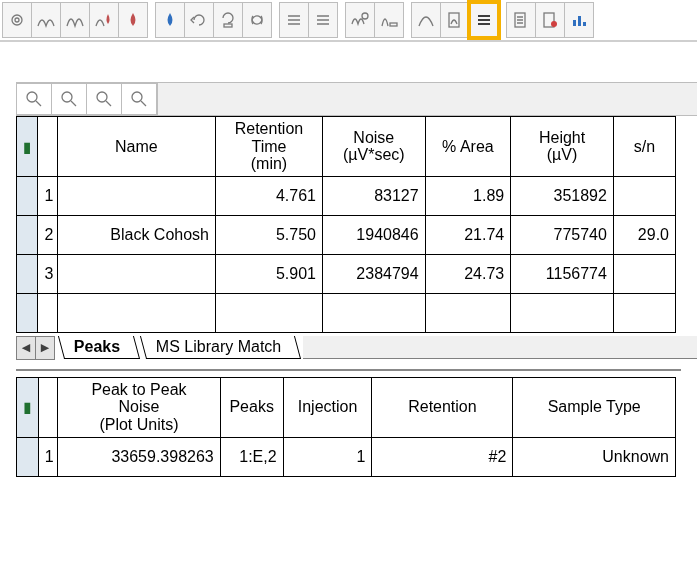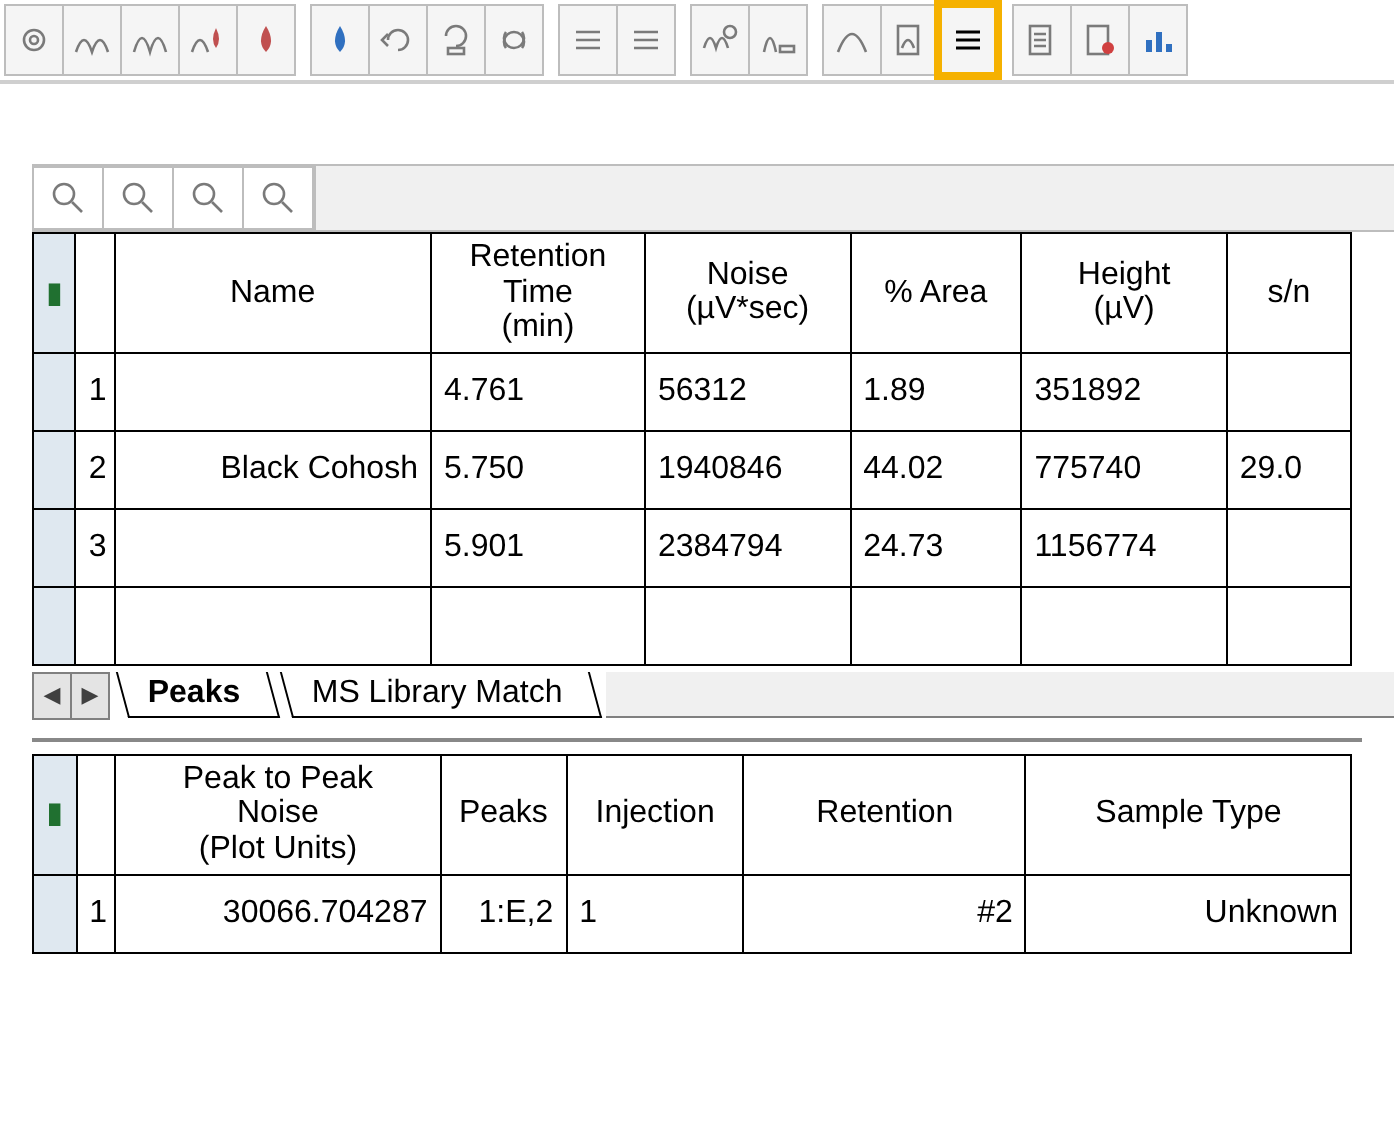--- a/index.html
+++ b/index.html
@@ -98,21 +98,21 @@
   .iconcol {
     width: 18px;
     background: #dfe8f0;
     padding: 0 !important;
   }
   .rowhead {
     width: 18px;
     background: #fff;
     text-align: center;
   }
-  .num { text-align: left; }
+  .num { text-align: right; }
   .txt { text-align: right; }
 
   
   .tab-row {
     display: flex;
     align-items: center;
     margin-left: 16px;
     margin-top: 2px;
     height: 26px;
   }
@@ -338,32 +338,32 @@
 (µV)</th>
     <th>s/n</th>
   </tr>
   </tbody>
     <tbody id="peaks-body">
       <tr>
         <td class="iconcol"></td>
         <td class="rowhead">1</td>
         <td class="txt"></td>
         <td class="num">4.761</td>
-        <td class="num">56312</td>
+        <td class="num">83127</td>
         <td class="num">1.89</td>
         <td class="num">351892</td>
         <td class="num"></td>
       </tr>
       <tr>
         <td class="iconcol"></td>
         <td class="rowhead">2</td>
         <td class="txt">Black Cohosh</td>
         <td class="num">5.750</td>
         <td class="num">1940846</td>
-        <td class="num">44.02</td>
+        <td class="num">21.74</td>
         <td class="num">775740</td>
         <td class="num">29.0</td>
       </tr>
       <tr>
         <td class="iconcol"></td>
         <td class="rowhead">3</td>
         <td class="txt"></td>
         <td class="num">5.901</td>
         <td class="num">2384794</td>
         <td class="num">24.73</td>
@@ -415,20 +415,20 @@
     <th>Peaks</th>
     <th>Injection</th>
     <th>Retention</th>
     <th>Sample Type</th>
   </tr>
   </tbody>
     <tbody id="noise-body">
       <tr>
         <td class="iconcol"></td>
         <td class="rowhead">1</td>
-        <td class="txt">30066.704287</td>
+        <td class="txt">33659.398263</td>
         <td class="txt">1:E,2</td>
         <td class="num">1</td>
         <td class="txt">#2</td>
         <td class="txt">Unknown</td>
       </tr>
     </tbody>
 </table>
 
 </body></html>

